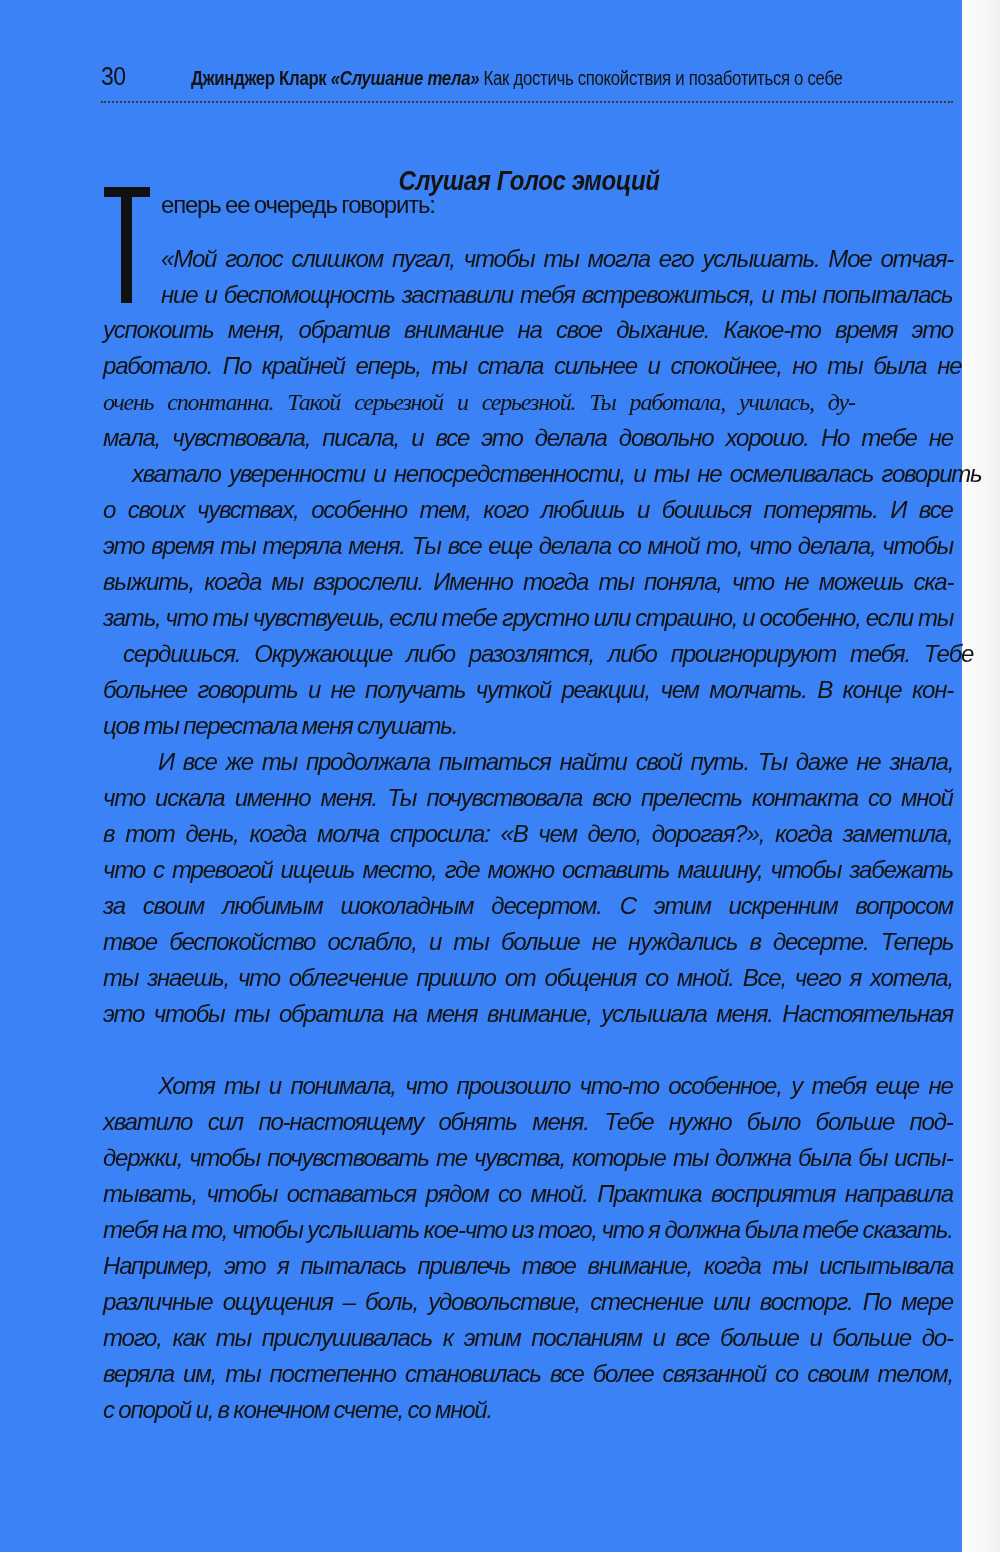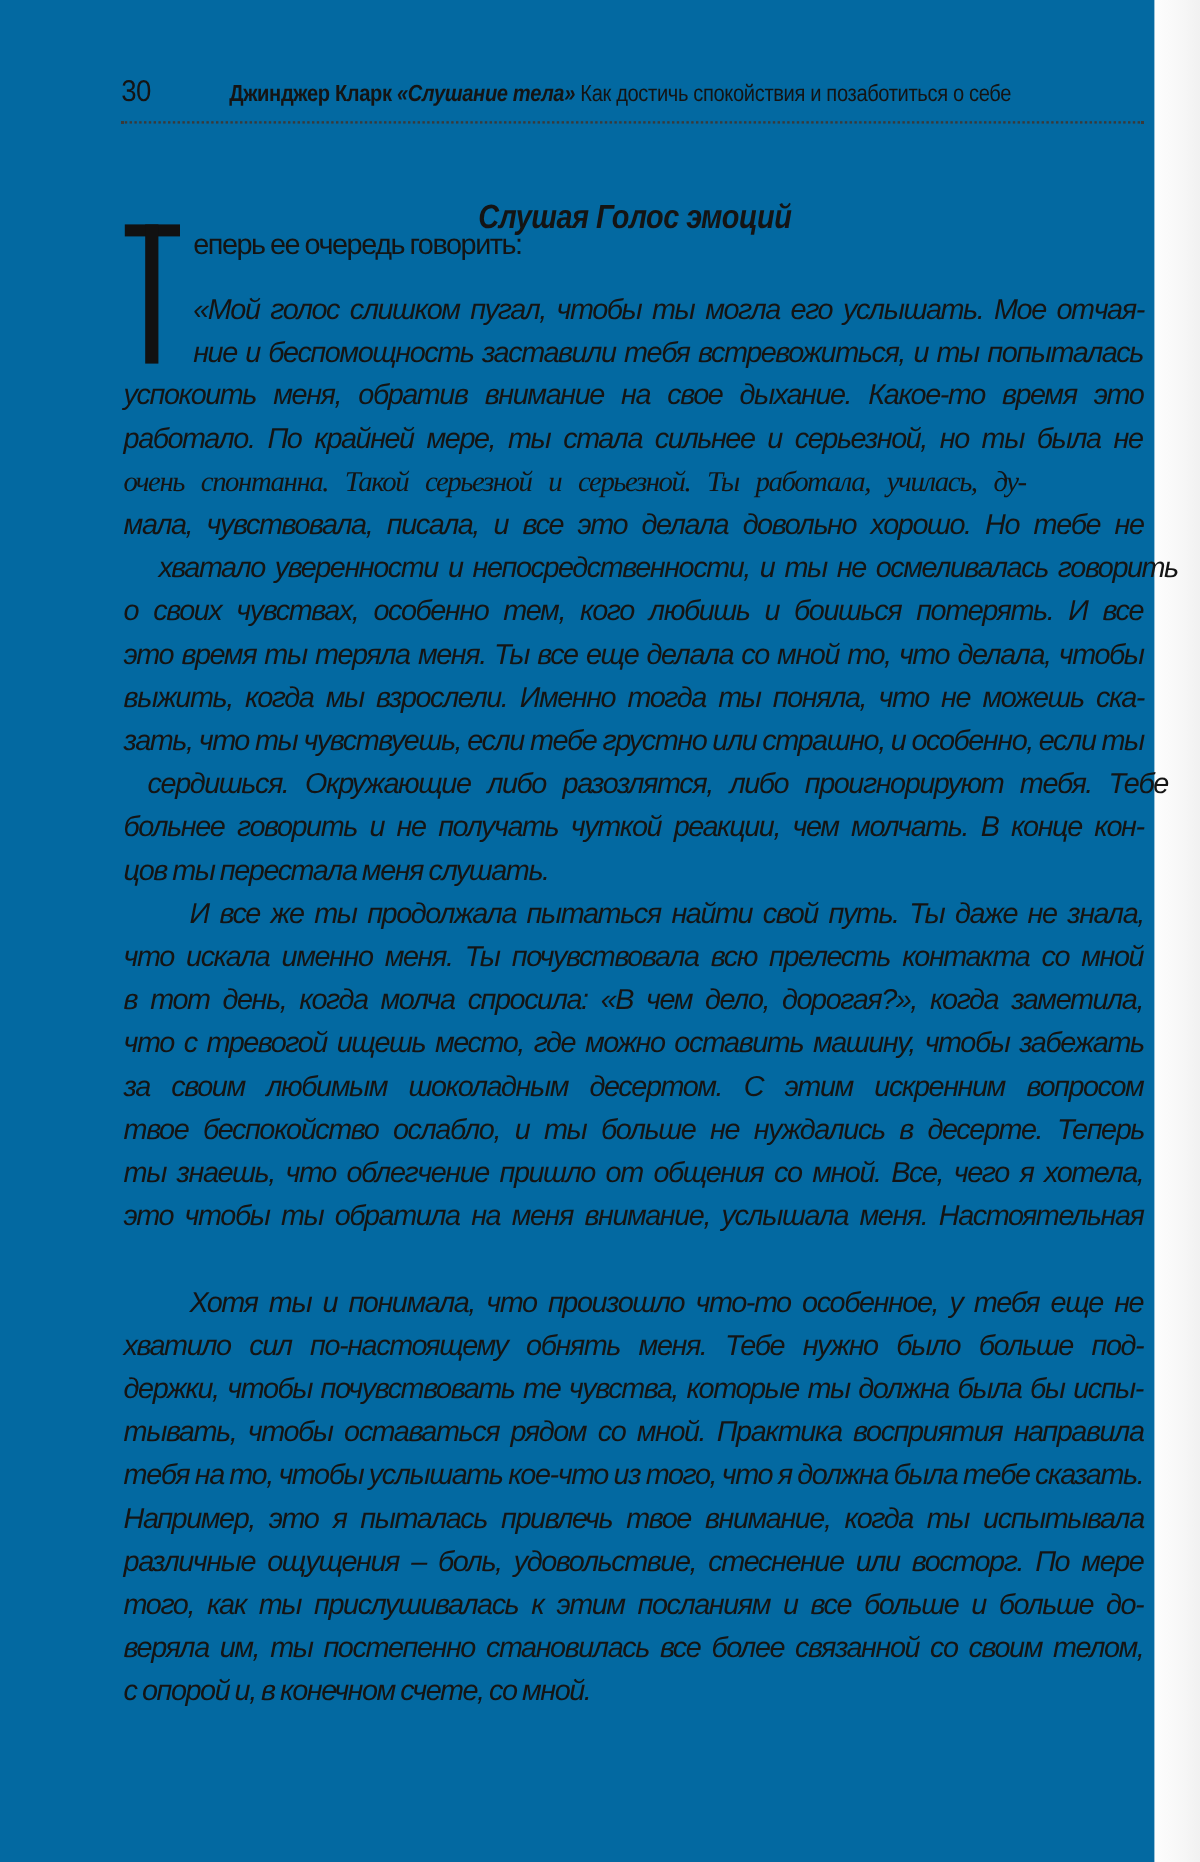--- a/index.html
+++ b/index.html
@@ -13,21 +13,21 @@
       position: relative;
       overflow: hidden;
       font-family: "Liberation Sans", "DejaVu Sans", sans-serif;
       color: #141414;
     }
     .page {
       position: absolute;
       left: 0; top: 0;
       width: 1000px;
       height: 1552px;
-      background: #0369a1;
+      background: #3b82f6;
     }
     .page-edge {
       position: absolute;
       right: 0; top: 0;
       width: 38px;
       height: 1552px;
       background: linear-gradient(to right, #fdfdfd 0%, #f7f7f7 60%, #f1f1f1 100%);
     }
     
     .running-header {
@@ -156,21 +156,21 @@
     <div class="bar"></div>
     <div class="stem"></div>
     <span class="sr-letter">Т</span>
   </div>
 
   <div class="body-text">
     <div class="line last" style="left:161px;top:187px;width:330px;"><span class="inner" style="transform: scaleX(1);">еперь ее очередь говорить:</span></div>
     <div class="line italic" style="left:161px;top:241px;width:792px;"><span class="inner" style="word-spacing: 3.5px;">«Мой голос слишком пугал, чтобы ты могла его услышать. Мое отчая-</span></div>
     <div class="line italic" style="left:161px;top:277px;width:792px;"><span class="inner" style="word-spacing: 1.625px;">ние и беспомощность заставили тебя встревожиться, и ты попыталась</span></div>
     <div class="line italic" style="left:103px;top:312px;width:850px;"><span class="inner" style="word-spacing: 8.88889px;">успокоить меня, обратив внимание на свое дыхание. Какое-то время это</span></div>
-    <div class="line italic" style="left:103px;top:348px;width:850px;"><span class="inner" style="word-spacing: 5.25px;">работало. По крайней мере, ты стала сильнее и серьезной, но ты была не</span></div>
+    <div class="line italic" style="left:103px;top:348px;width:850px;"><span class="inner" style="word-spacing: 5.25px;">работало. По крайней еперь, ты стала сильнее и спокойнее, но ты была не</span></div>
     <div class="line italic" style="left:103px;top:384px;width:850px;font-family:Liberation Serif, serif;"><span class="inner" style="word-spacing: 9.22222px;">очень спонтанна. Такой серьезной и серьезной. Ты работала, училась, ду-</span></div>
     <div class="line italic" style="left:103px;top:420px;width:850px;"><span class="inner" style="word-spacing: 6.63636px;">мала, чувствовала, писала, и все это делала довольно хорошо. Но тебе не</span></div>
     <div class="line italic" style="left:100px;top:456px;width:850px;margin-left:32px;"><span class="inner" style="word-spacing: 2.875px;">хватало уверенности и непосредственности, и ты не осмеливалась говорить</span></div>
     <div class="line italic" style="left:103px;top:492px;width:850px;"><span class="inner" style="word-spacing: 7.09091px;">о своих чувствах, особенно тем, кого любишь и боишься потерять. И все</span></div>
     <div class="line italic" style="left:103px;top:528px;width:850px;"><span class="inner" style="word-spacing: 1.42857px;">это время ты теряла меня. Ты все еще делала со мной то, что делала, чтобы</span></div>
     <div class="line italic" style="left:103px;top:564px;width:850px;"><span class="inner" style="word-spacing: 4.81818px;">выжить, когда мы взрослели. Именно тогда ты поняла, что не можешь ска-</span></div>
     <div class="line italic" style="left:103px;top:600px;width:850px;"><span class="inner" style="word-spacing: -0.416667px;">зать, что ты чувствуешь, если тебе грустно или страшно, и особенно, если ты</span></div>
     <div class="line italic" style="left:103px;top:636px;width:850px;margin-left:20px;"><span class="inner" style="word-spacing: 8.42857px;">сердишься. Окружающие либо разозлятся, либо проигнорируют тебя. Тебе</span></div>
     <div class="line italic" style="left:103px;top:672px;width:850px;"><span class="inner" style="word-spacing: 5px;">больнее говорить и не получать чуткой реакции, чем молчать. В конце кон-</span></div>
     <div class="line italic last" style="left:103px;top:708px;width:850px;"><span class="inner" style="transform: scaleX(1);">цов ты перестала меня слушать.</span></div>

